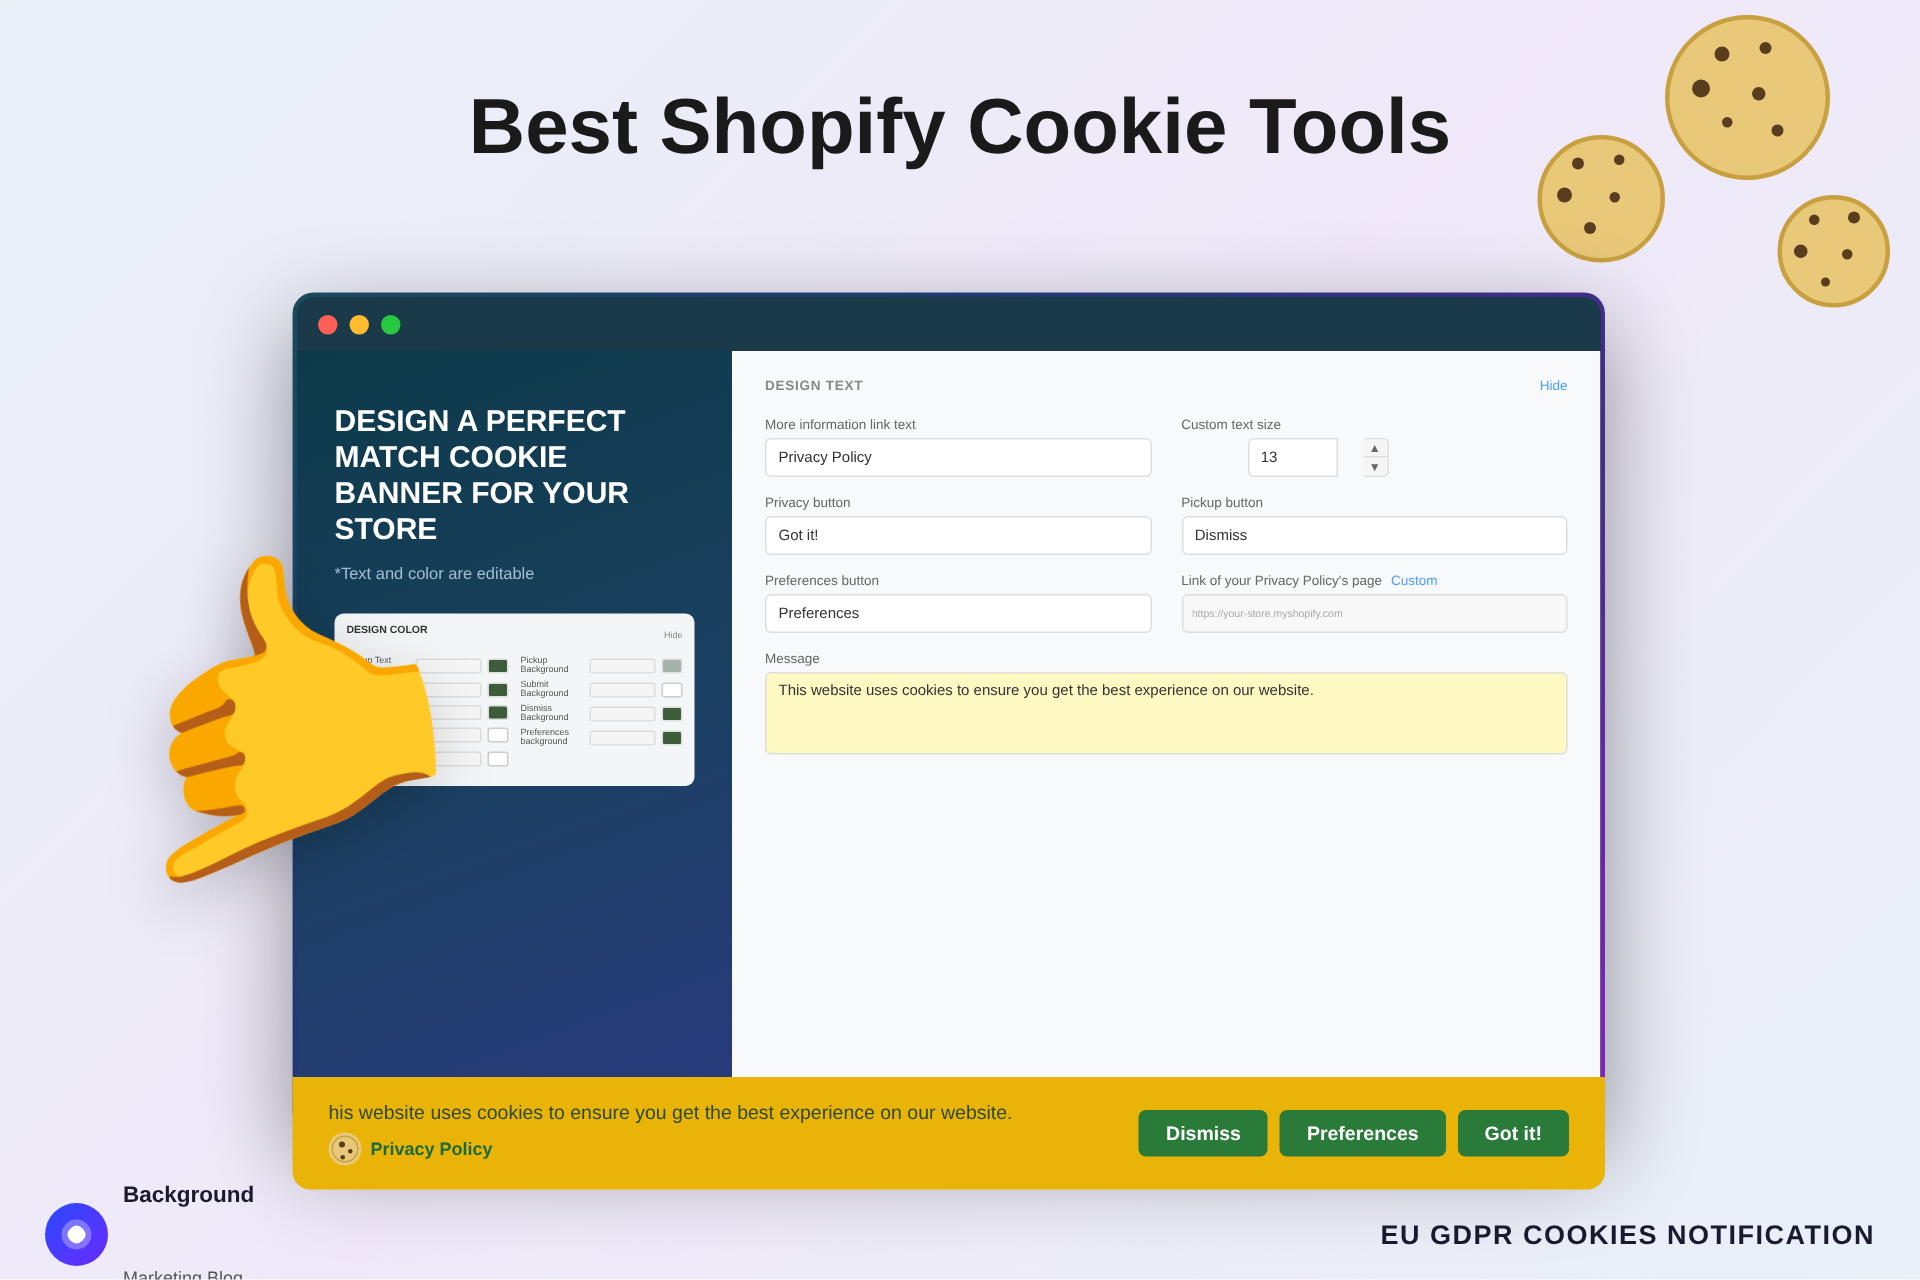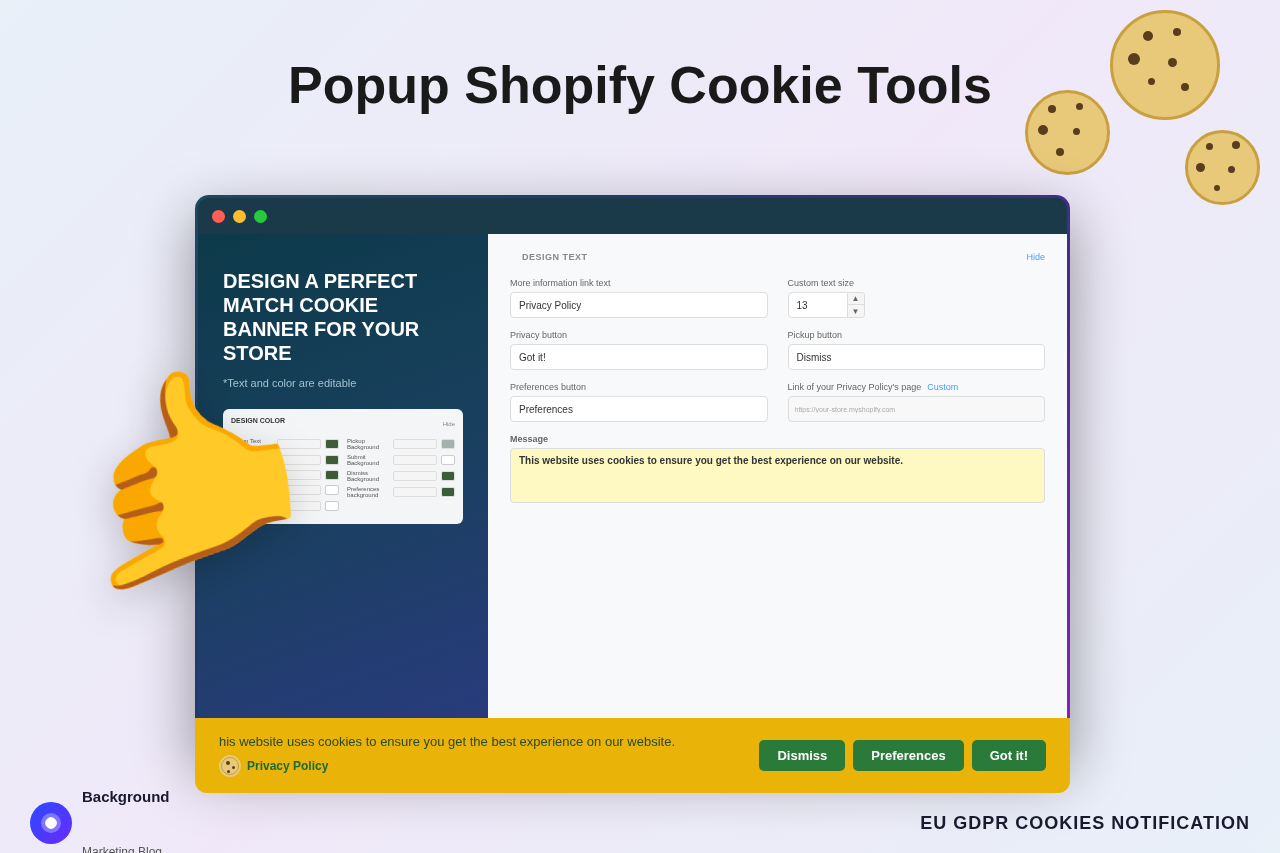--- a/index.html
+++ b/index.html
@@ -211,21 +211,20 @@
       align-items: center;
       margin-bottom: 16px;
     }
 
     .design-text-label {
       font-size: 9px;
       font-weight: 700;
       color: #888;
       text-transform: uppercase;
       letter-spacing: 0.5px;
-      margin-left: 12px;
     }
 
     .hide-link {
       font-size: 9px;
       color: #4a9eff;
       cursor: pointer;
     }
 
     .form-grid {
       display: grid;
@@ -252,21 +251,22 @@
       font-size: 10px;
       color: #333;
       background: #fff;
       display: flex;
       align-items: center;
     }
 
     .form-input-number {
       display: flex;
       align-items: center;
-      gap: 0;
+      gap: 17px;
+      margin-left: 44px;
     }
 
     .number-input {
       height: 26px;
       width: 60px;
       border: 1px solid #ddd;
       border-radius: 4px 0 0 4px;
       padding: 0 8px;
       font-size: 10px;
       color: #333;
@@ -304,21 +304,20 @@
       padding: 6px 8px;
       font-size: 10px;
       color: #333;
       background: #fef9c3;
       width: 100%;
       resize: none;
     }
 
     .full-width {
       grid-column: 1 / -1;
-      font-weight: bold;
     }
 
     .preview-link {
       color: #4a9eff;
       font-size: 9px;
       cursor: pointer;
     }
 
     .url-input {
       height: 26px;
@@ -509,21 +508,21 @@
       font-size: 6px;
       font-weight: 700;
       color: #777;
       margin-bottom: 3px;
       text-transform: uppercase;
     }
   </style>
 </head>
 <body>
 
-<h1 class="page-title">Popup Shopify Cookie Tools</h1>
+<h1 class="page-title">Best Shopify Cookie Tools</h1>
 
 <div class="cookie-top-right">
 
   <div class="cookie-circle cookie-lg">
     <div class="cookie-inner">
       <div class="dot" style="width:10px;height:10px;top:18px;left:30px;"></div>
       <div class="dot" style="width:8px;height:8px;top:15px;left:60px;"></div>
       <div class="dot" style="width:12px;height:12px;top:40px;left:15px;"></div>
       <div class="dot" style="width:9px;height:9px;top:45px;left:55px;"></div>
       <div class="dot" style="width:7px;height:7px;top:65px;left:35px;"></div>

